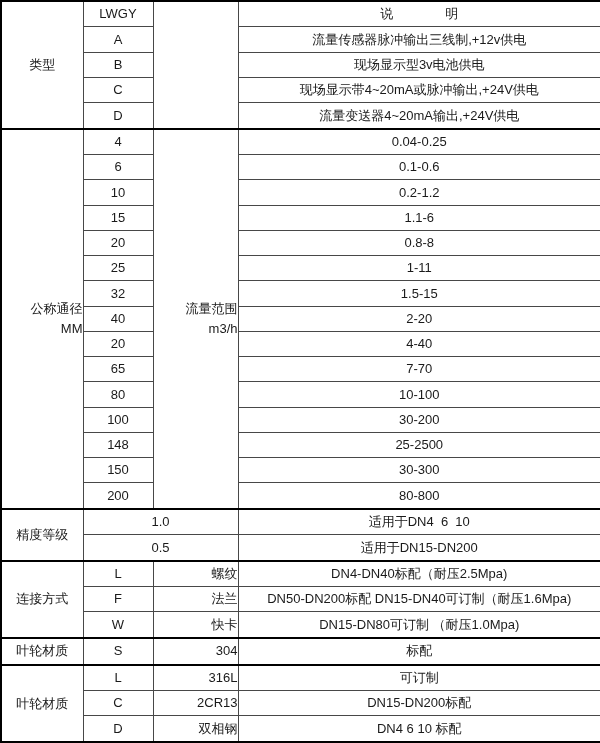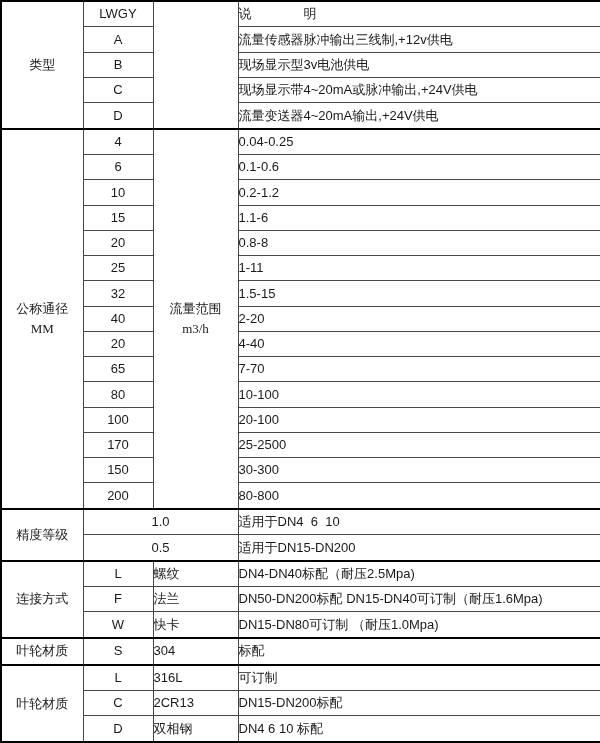--- a/index.html
+++ b/index.html
@@ -16,23 +16,23 @@
   }
   table.spec td {
     border:1px solid #474747;
     padding:0;
     vertical-align:middle;
     overflow:hidden;
     line-height:1.2;
   }
   tr.sec > td { border-top:2px solid #000000; }
   td.c { text-align:center; }
-  td.l { text-align:left; padding:0 2px 0 5px; }
-  td.desc { text-align:left; padding:0 2px 0 5px; white-space:pre-wrap; }
-  .stack span { display:block; text-align:center; line-height:1.55;font-family:Liberation Serif, serif; }
+  td.l { text-align:right; padding:0 2px 0 5px; }
+  td.desc { text-align:center; padding:0 2px 0 5px; white-space:pre-wrap; }
+  .stack span { display:block; text-align:right; line-height:1.55; }
 </style>
 </head>
 <body>
 
 <table class="spec">
   <colgroup>
     <col style="width:82px">
     <col style="width:70px">
     <col style="width:85px">
     <col style="width:363px">
@@ -113,24 +113,24 @@
   <tr>
     <td class="c">65</td>
     <td class="desc">7-70</td>
   </tr>
   <tr>
     <td class="c">80</td>
     <td class="desc">10-100</td>
   </tr>
   <tr>
     <td class="c">100</td>
-    <td class="desc">20-100</td>
+    <td class="desc">30-200</td>
   </tr>
   <tr>
-    <td class="c">170</td>
+    <td class="c">148</td>
     <td class="desc">25-2500</td>
   </tr>
   <tr>
     <td class="c">150</td>
     <td class="desc">30-300</td>
   </tr>
   <tr>
     <td class="c">200</td>
     <td class="desc">80-800</td>
   </tr>

